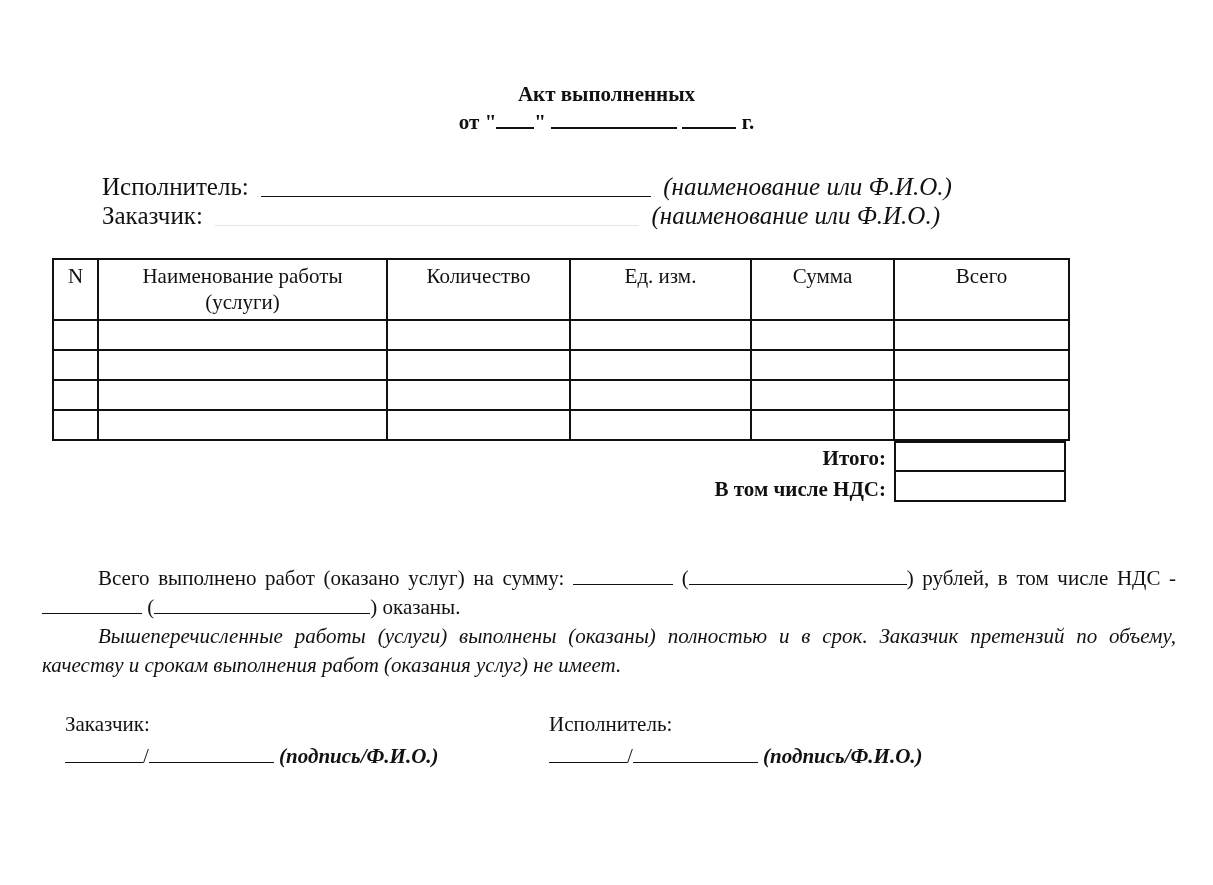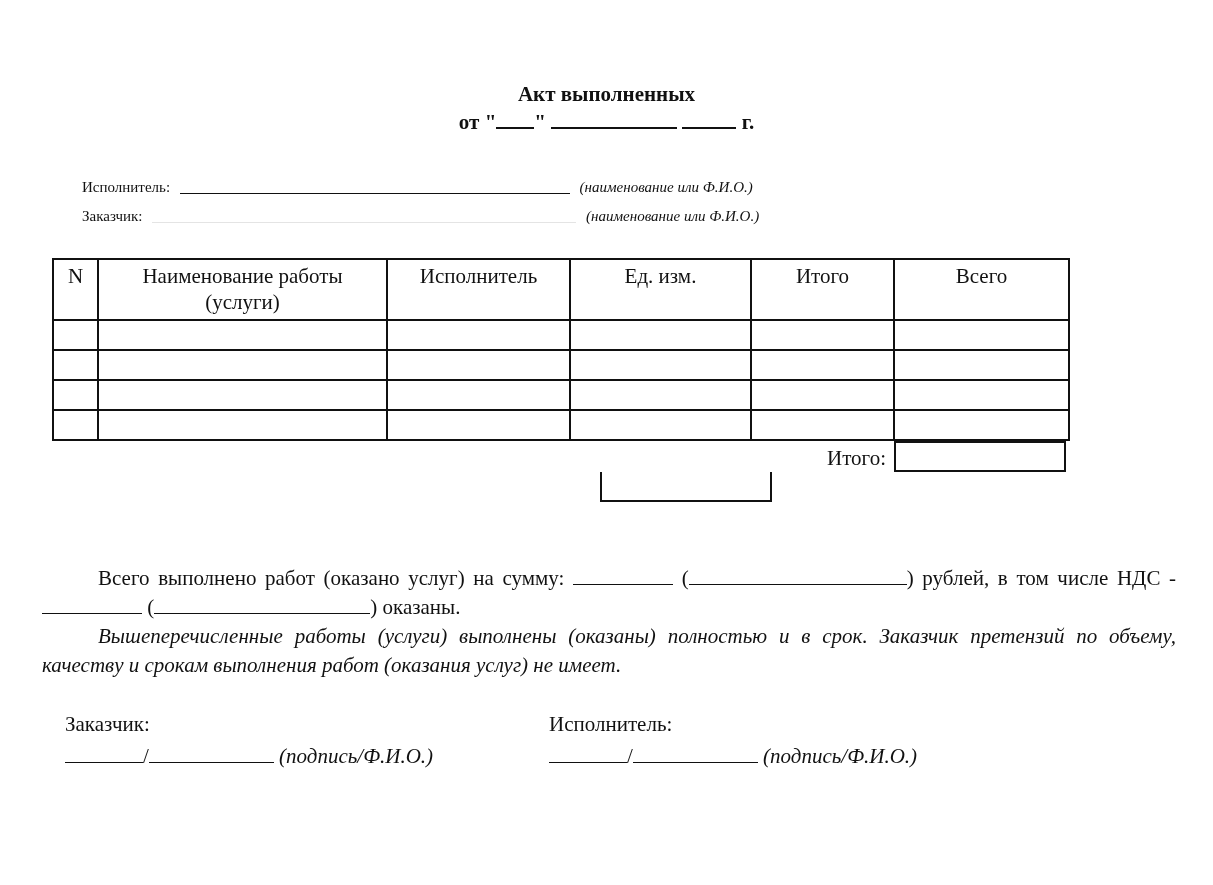--- a/index.html
+++ b/index.html
@@ -31,22 +31,22 @@
     .uline {
       display: inline-block;
       border-bottom: 2px solid #111;
       height: 18px;
       vertical-align: baseline;
     }
 
     
     .party-row {
       position: absolute;
-      left: 82px;
-      font-size: 15px;
+      left: 102px;
+      font-size: 25px;
       line-height: 28px;
       white-space: nowrap;
     }
     .party-hint {
       font-style: italic;
     }
     .party-line {
       display: inline-block;
       vertical-align: baseline;
       height: 1px;
@@ -80,20 +80,21 @@
     .totals {
       position: absolute;
       left: 600px;
       top: 441px;
       font-size: 21px;
     }
     .totals-row {
       display: flex;
       align-items: stretch;
       height: 30.5px;
+      font-weight: bold;
     }
     .totals-label {
       width: 286px;
       text-align: right;
       padding-right: 8px;
       line-height: 34px;
     }
     .totals-box {
       width: 172px;
       border: 2px solid #111;
@@ -121,21 +122,21 @@
     }
 
     
     .sig {
       position: absolute;
       top: 708px;
       font-size: 21px;
       line-height: 32px;
       white-space: nowrap;
     }
-    .sig-hint { font-style: italic; }
+    .sig-hint { font-style: italic; font-weight: bold; }
   </style>
 </head>
 <body>
 
 <div class="title-block">
   <span class="title-line">Акт выполненных</span>
   <span class="title-line">
     <span>от "</span><span class="uline" style="width:38px;"></span><span>"</span>
     <span class="uline" style="width:126px;"></span>
     <span class="uline" style="width:54px;"></span>
@@ -162,23 +163,23 @@
     <col style="width:181px;">
     <col style="width:143px;">
     <col style="width:175px;">
   </colgroup>
   <thead>
     <tr>
       <th>N</th>
       <th>
           <div style="width:220px;margin:0 auto;white-space:normal;">Наименование работы (услуги)</div>
         </th>
-      <th>Исполнитель</th>
+      <th>Количество</th>
       <th>Ед. изм.</th>
-      <th>Итого</th>
+      <th>Сумма</th>
       <th>Всего</th>
     </tr>
   </thead>
   <tbody>
     <tr>
       <td></td>
       <td></td>
       <td></td>
       <td></td>
       <td></td>
@@ -210,20 +211,21 @@
     </tr>
   </tbody>
 </table>
 
 <div class="totals">
   <div class="totals-row first">
     <div class="totals-label">Итого:</div>
     <div class="totals-box"></div>
   </div>
   <div class="totals-row">
+    <div class="totals-label">В том числе НДС:</div>
     <div class="totals-box"></div>
   </div>
 </div>
 
 <div class="para" style="top:564px;">
   <span class="indent"></span><span>Всего выполнено работ (оказано услуг) на сумму:</span>
   <span class="blank" style="width:100px;"></span>
   (<span class="blank" style="width:218px;"></span>)
   <span>рублей, в том числе НДС -</span>
   <span class="blank" style="width:100px;"></span>

